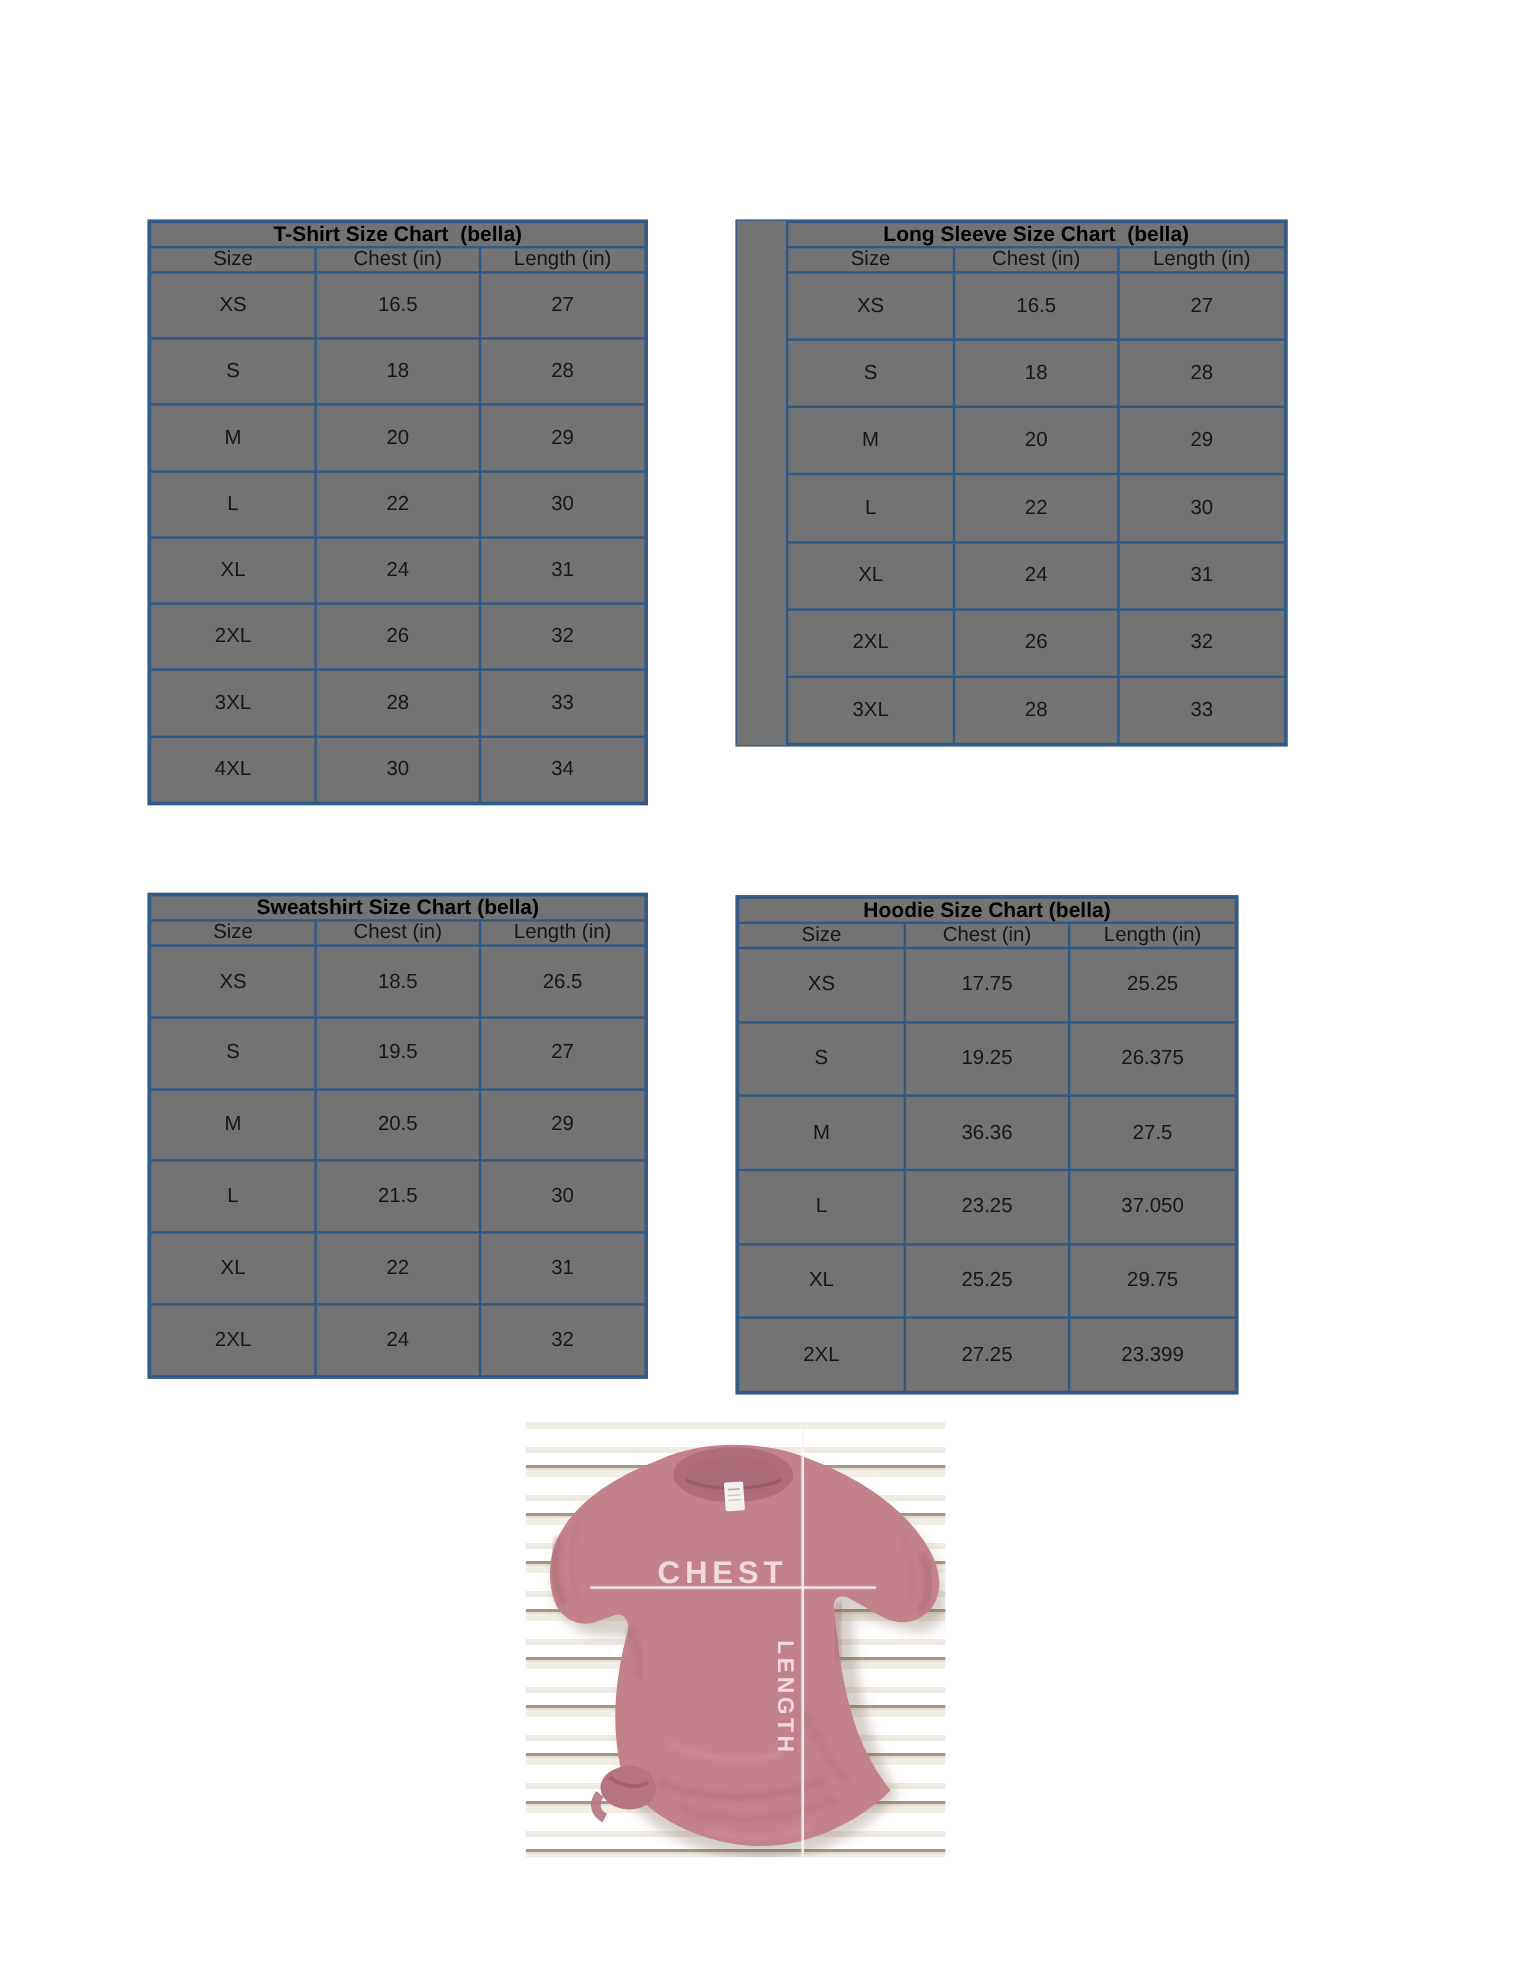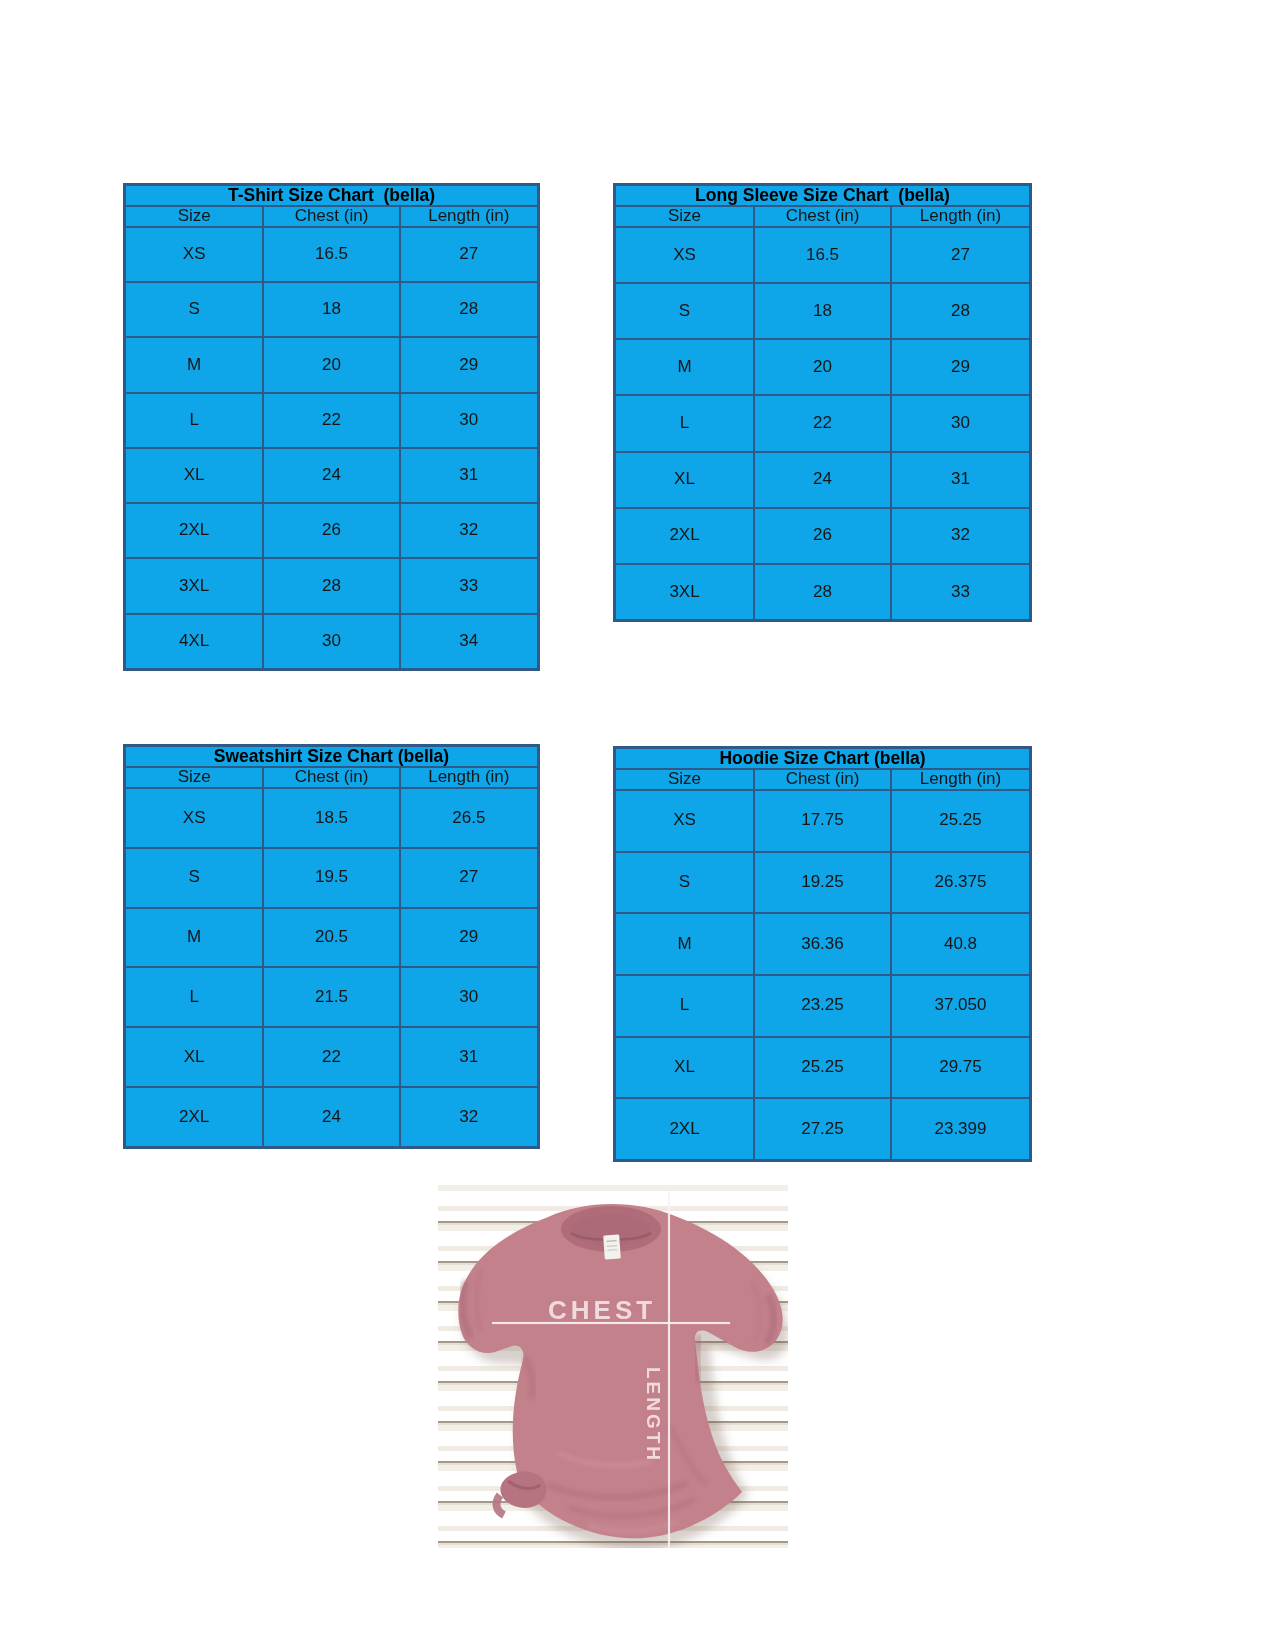--- a/index.html
+++ b/index.html
@@ -3,31 +3,31 @@
 <meta charset="utf-8">
 <style>
   html,body{margin:0;padding:0;}
   body{
     width:1275px;height:1650px;background:#ffffff;position:relative;overflow:hidden;
     font-family:"Liberation Sans",sans-serif;
   }
   .page{position:absolute;inset:0;}
 
   
-  .size-table{position:absolute;border:1px solid #2f5a88;background:#0ea5e9;}
+  .size-table{position:absolute;border:1px solid #2f5a88;background:#737373;}
   .size-table table{
     border-collapse:collapse;width:100%;height:100%;table-layout:fixed;
   }
   .size-table th,.size-table td{
     border:2px solid #2f5a88;text-align:center;vertical-align:middle;
     font-size:17px;color:#161616;font-weight:400;padding:0;line-height:1.1;
   }
   .size-table thead tr.title-row th{font-weight:700;font-size:17.5px;color:#000;white-space:pre;}
   .t1{left:123px;top:183px;width:415px;height:486px;}
-  .t2{left:613px;top:183px;width:417px;height:437px;}
+  .t2{left:613px;top:183px;width:417px;height:437px;padding-left:41px;}
   .t3{left:123px;top:744px;width:415px;height:403px;}
   .t4{left:613px;top:746px;width:417px;height:414px;}
 
   
   .photo{
     position:absolute;left:438px;top:1185px;width:350px;height:363px;margin:0;
     overflow:hidden;
     background:
       radial-gradient(ellipse 26px 9px at 16% 91%, rgba(168,132,92,.55), transparent 70%),
       radial-gradient(ellipse 18px 7px at 65% 93%, rgba(150,118,82,.40), transparent 70%),
@@ -264,21 +264,21 @@
             <td>25.25</td>
           </tr>
           <tr>
             <td>S</td>
             <td>19.25</td>
             <td>26.375</td>
           </tr>
           <tr>
             <td>M</td>
             <td>36.36</td>
-            <td>40.8</td>
+            <td>27.5</td>
           </tr>
           <tr>
             <td>L</td>
             <td>23.25</td>
             <td>37.050</td>
           </tr>
           <tr>
             <td>XL</td>
             <td>25.25</td>
             <td>29.75</td>

